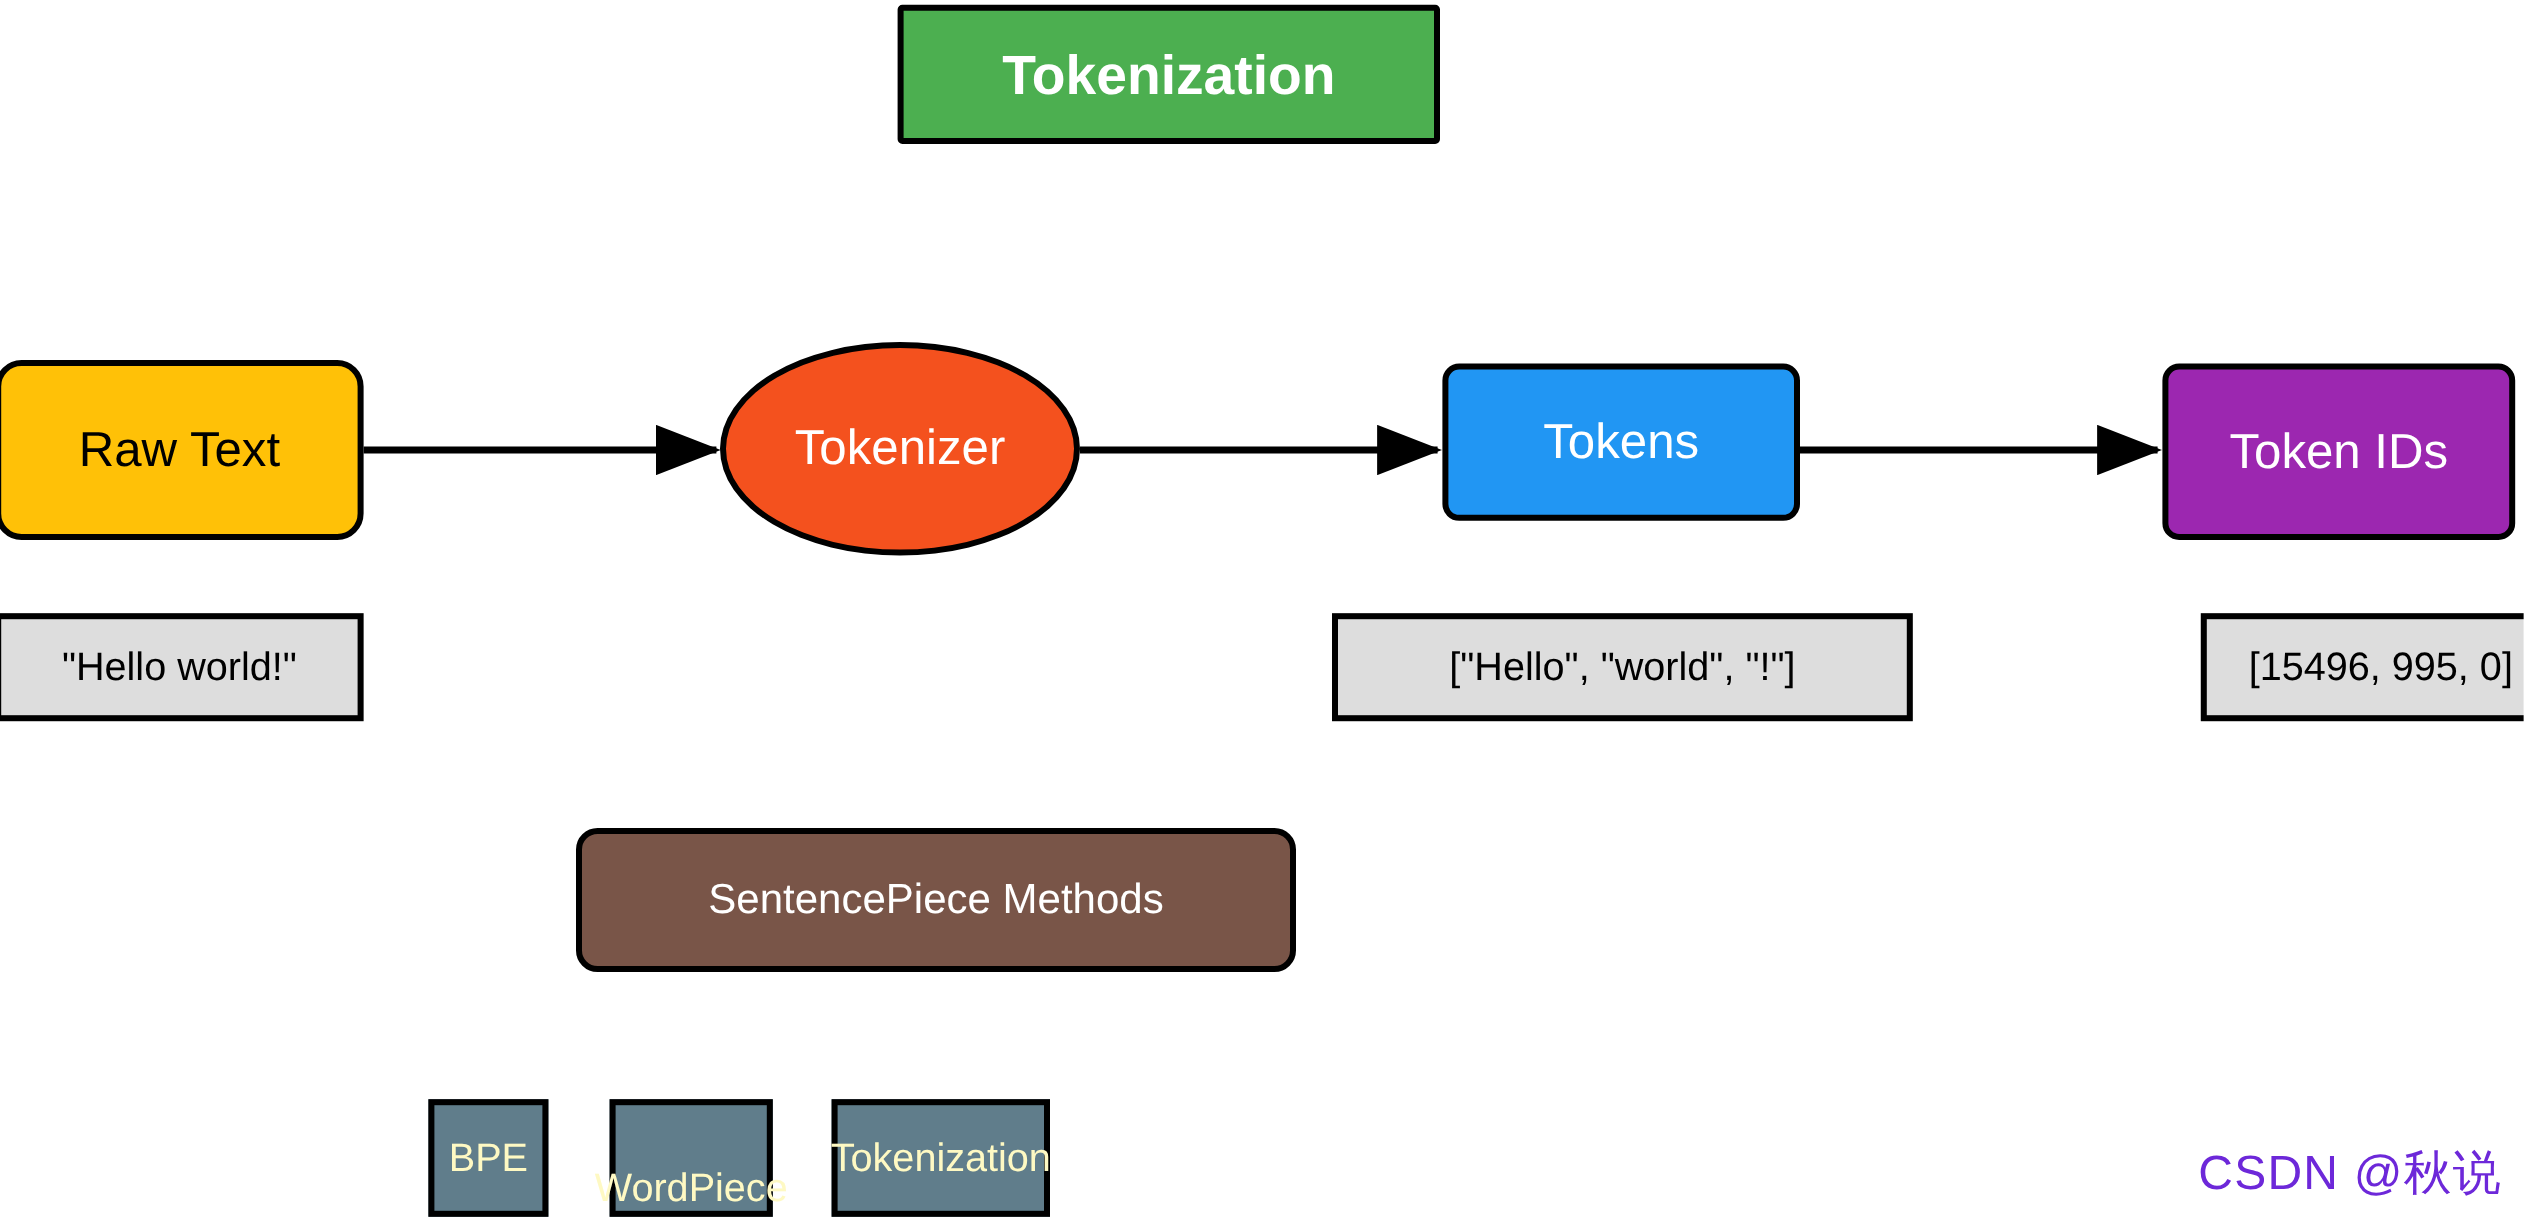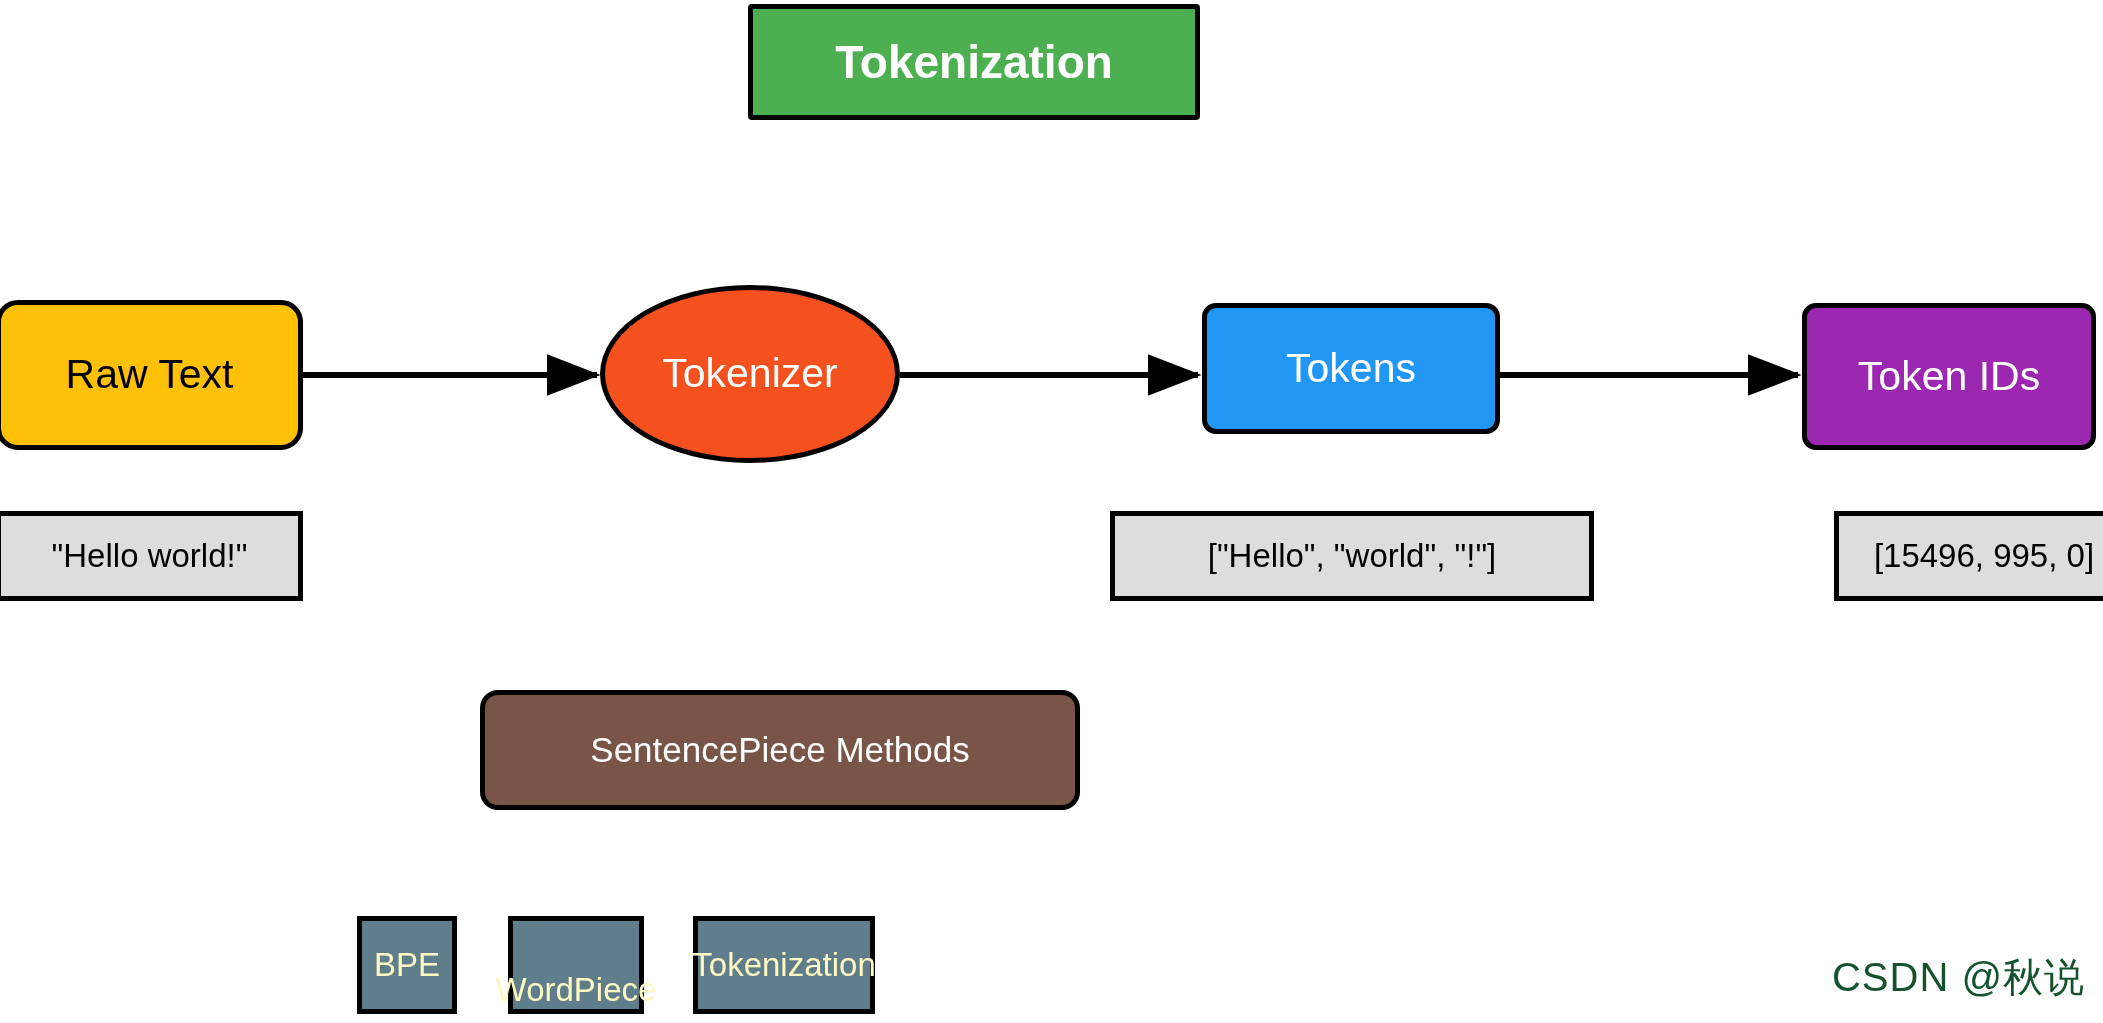--- a/index.html
+++ b/index.html
@@ -127,21 +127,21 @@
   .m-bpe  { left: 357px; width: 100px; }
   .m-wp   { left: 508px; width: 136px; align-items: flex-end; }
   .m-sp   { left: 693px; width: 182px; }
 
   
   .watermark {
     position: absolute;
     right: 18px;
     bottom: 18px;
     font-size: 40px;
-    color: #14532d;
+    color: #6d28d9;
     letter-spacing: 1px;
     user-select: none;
   }
 </style>
 </head>
 <body>
 
 <svg id="canvas" viewBox="0 0 2103 1023" xmlns="http://www.w3.org/2000/svg">
   <defs>
     <marker id="arrowhead" markerWidth="9" markerHeight="7" refX="8.4" refY="3.5" orient="auto" markerUnits="strokeWidth">

